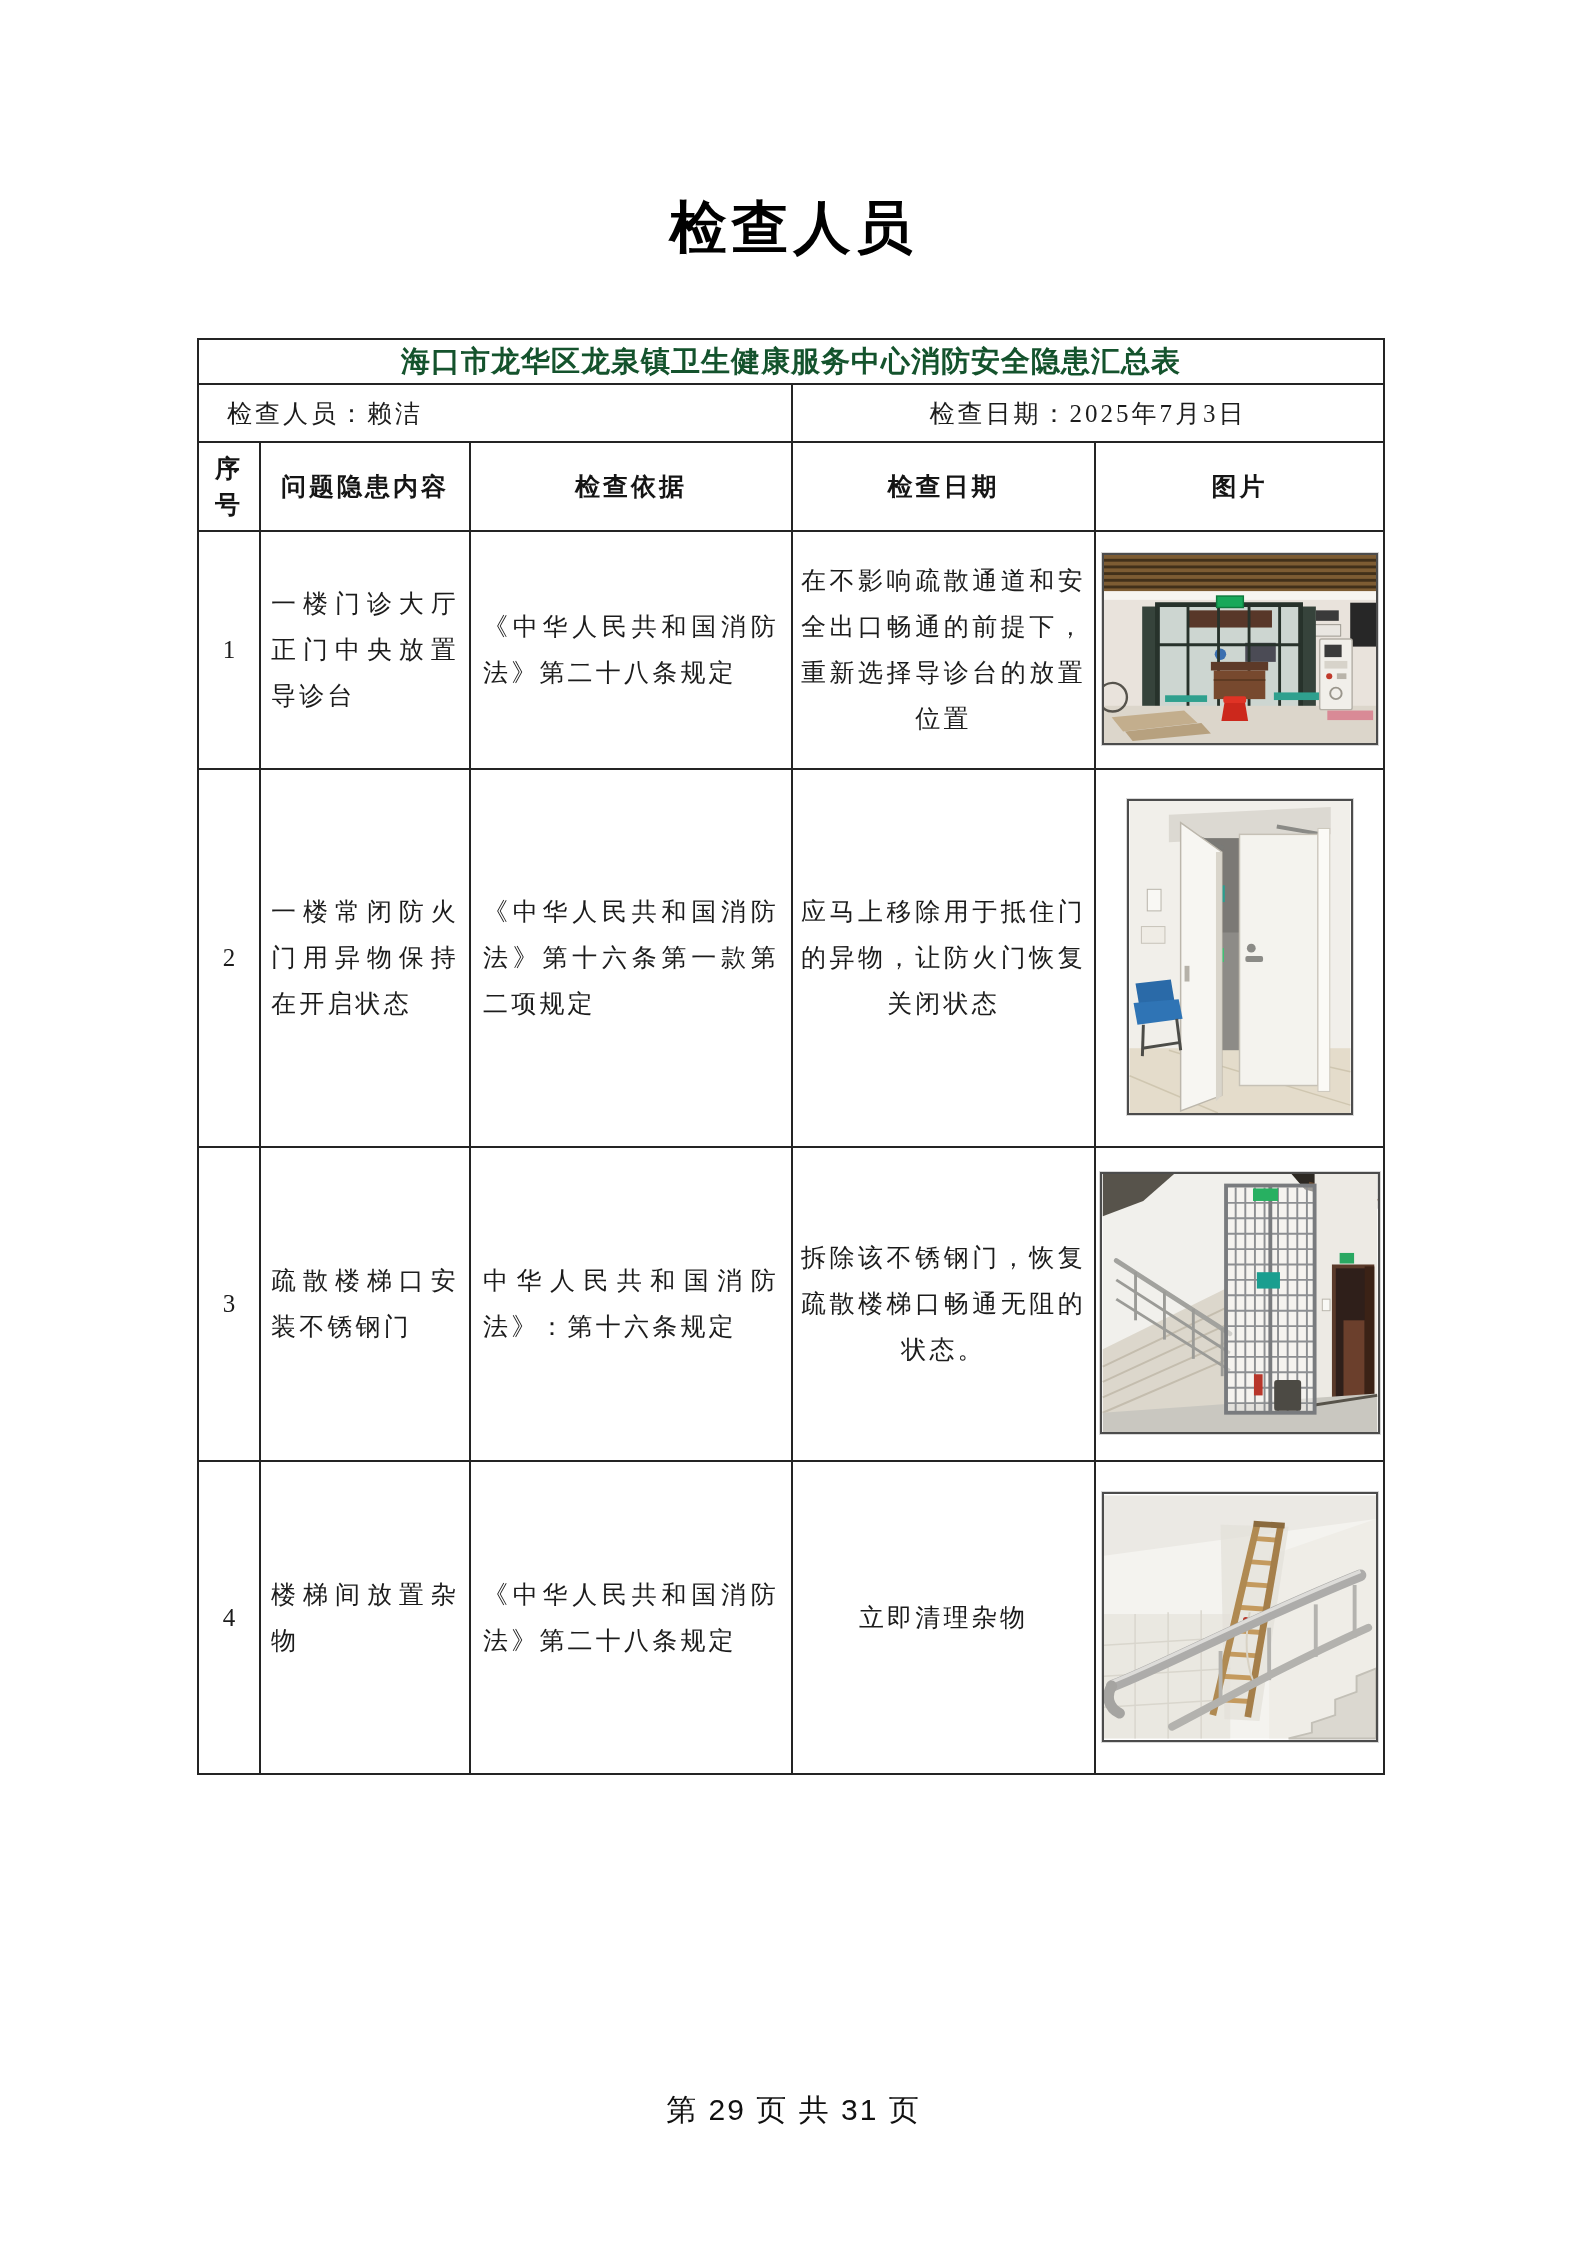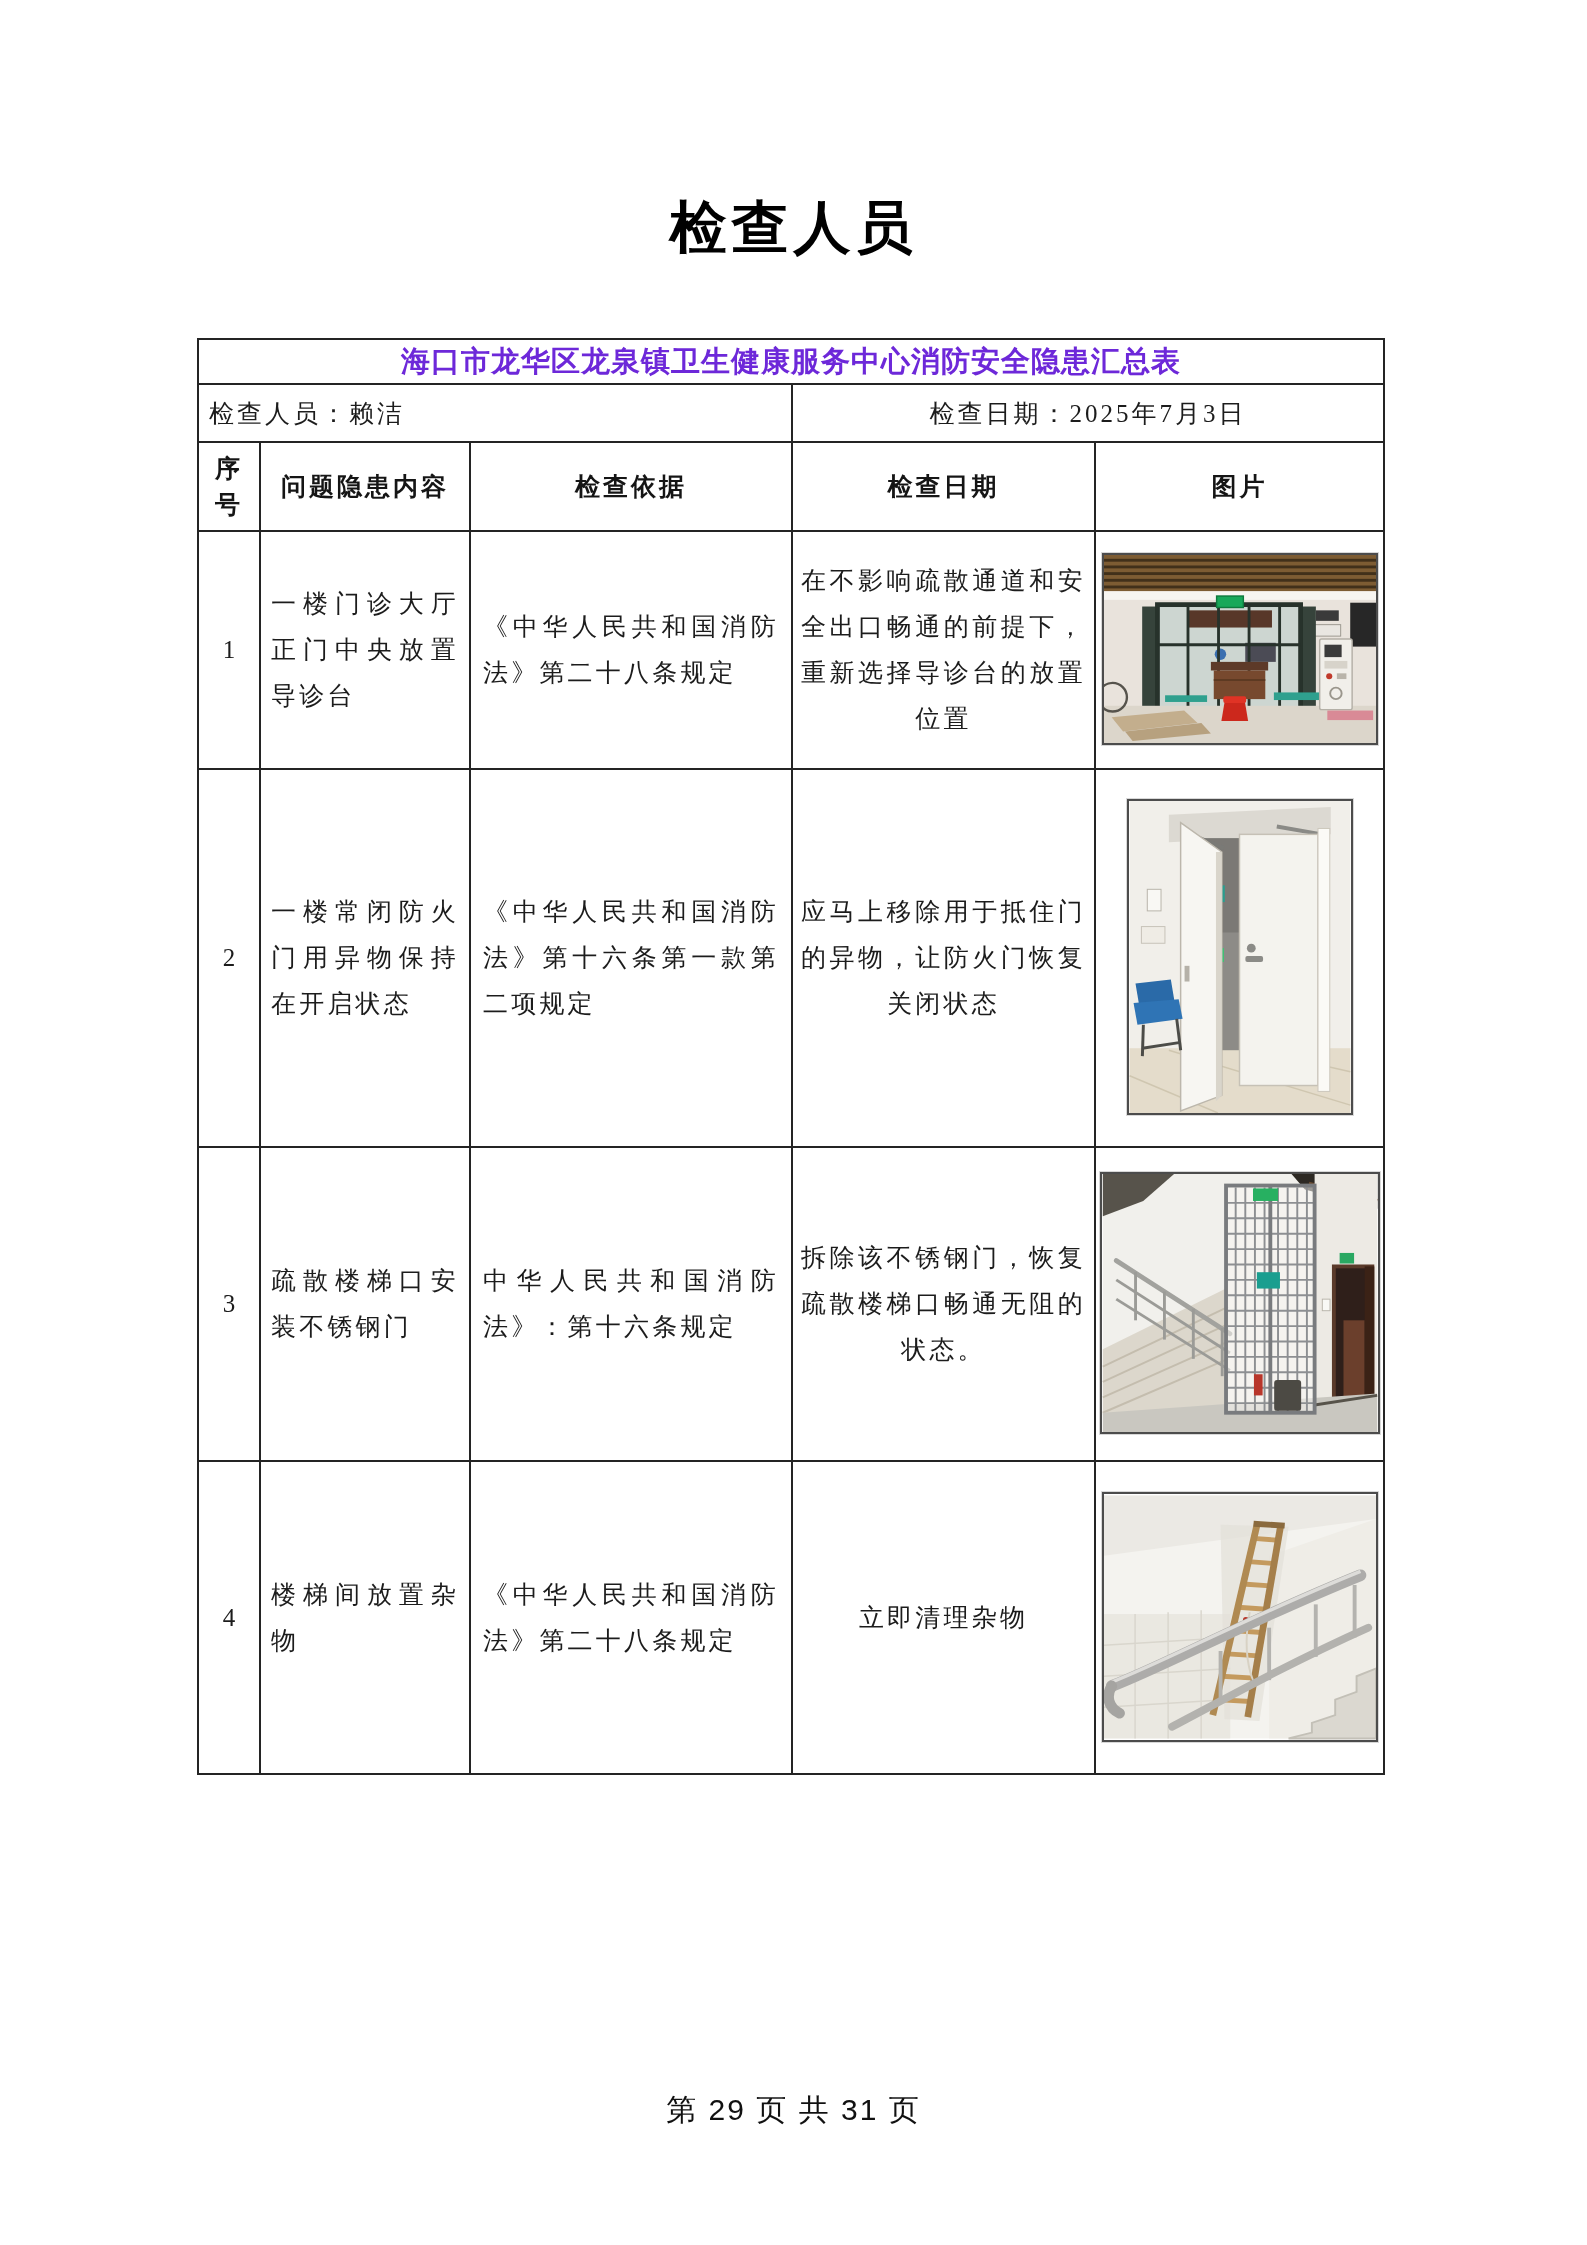--- a/index.html
+++ b/index.html
@@ -14,24 +14,24 @@
   }
   table.hazard{
     position:absolute;left:197px;top:338px;width:1186px;
     border-collapse:collapse;table-layout:fixed;
   }
   table.hazard td,table.hazard th{
     border:2px solid #242424;vertical-align:middle;overflow:hidden;
   }
   .title-cell{
     height:41px;text-align:center;font-weight:bold;font-size:29px;
-    letter-spacing:1px;color:#6d28d9;
+    letter-spacing:1px;color:#14532d;
   }
   .meta-cell{height:54px;font-size:25px;letter-spacing:3px;}
-  .meta-inspector{padding:0 0 0 10px;text-align:left;}
+  .meta-inspector{padding:0 0 0 28px;text-align:left;}
   .meta-date{text-align:center;}
   th.hd{
     height:85px;font-size:25px;font-weight:bold;letter-spacing:3px;
     text-align:center;color:#151515;
   }
   th.hd-no{padding:0 15px;word-break:break-all;line-height:36px;}
   td.no-cell{text-align:center;font-size:25px;}
   td.txt{
     font-size:25px;letter-spacing:3.2px;line-height:46px;
     text-align:justify;text-justify:inter-character;

